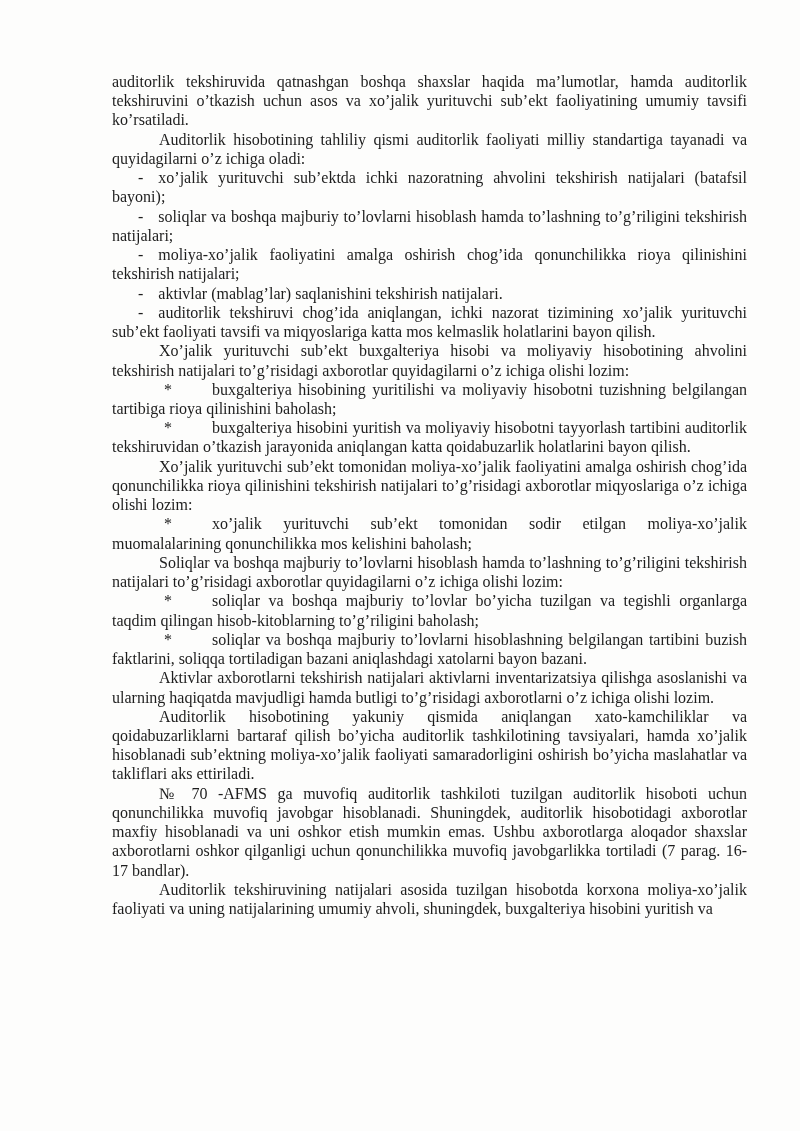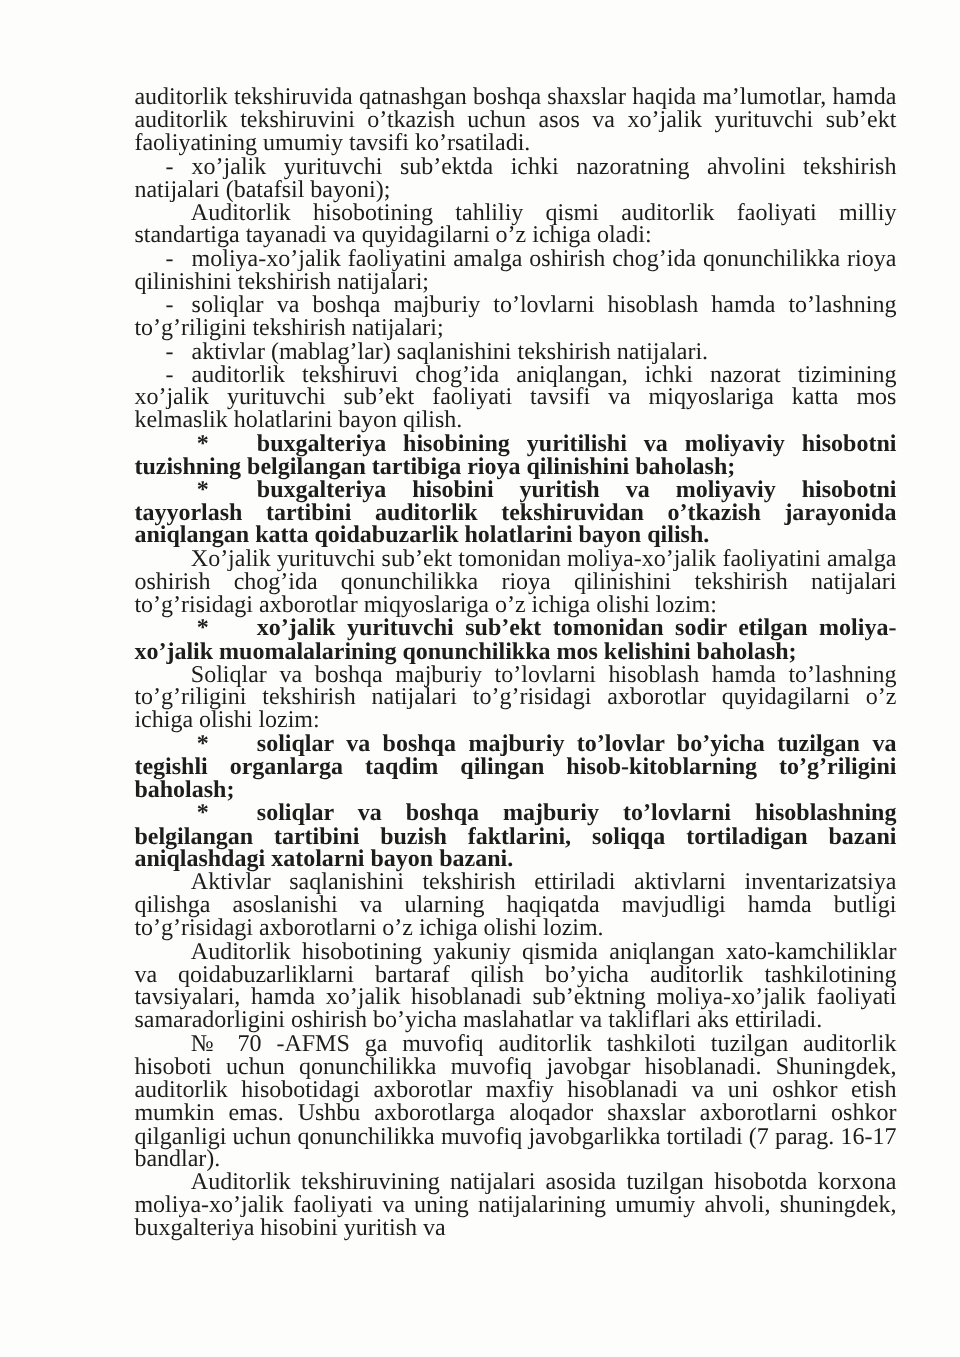--- a/index.html
+++ b/index.html
@@ -17,77 +17,78 @@
     position: absolute;
     inset: 0;
     background: #fdfdfc;
   }
   .text-block {
     position: absolute;
     left: 112px;
     top: 72px;
     width: 635px;
     font-family: "Liberation Serif", "DejaVu Serif", serif;
-    font-size: 20px;
+    font-size: 16px;
     line-height: 19.24px;
     color: #1d1d1d;
     text-align: justify;
     -webkit-font-smoothing: antialiased;
   }
   .para {
     margin: 0;
     padding: 0;
   }
   .p-plain  { text-indent: 0; }
   .p-indent { text-indent: 47px; }
   .p-dash   { text-indent: 26px; }
-  .p-star   { text-indent: 52px; font-weight: bold; }
+  .p-star   { text-indent: 52px; }
   .marker-dash { margin-right: 15px; }
   .marker-star { margin-right: 40px; }
 </style>
 </head>
 <body>
 
 <div class="page">
   <div class="text-block">
 
     <p class="para p-plain">auditorlik tekshiruvida qatnashgan boshqa shaxslar haqida ma’lumotlar, hamda auditorlik tekshiruvini o’tkazish uchun asos va xo’jalik yurituvchi sub’ekt faoliyatining umumiy tavsifi ko’rsatiladi.</p>
 
+    <p class="para p-indent">Auditorlik hisobotining tahliliy qismi auditorlik faoliyati milliy standartiga tayanadi va quyidagilarni o’z ichiga oladi:</p>
+
     <p class="para p-dash"><span class="marker-dash">-</span><span>xo’jalik yurituvchi sub’ektda ichki nazoratning ahvolini tekshirish natijalari (batafsil bayoni);</span></p>
 
-    <p class="para p-indent">Auditorlik hisobotining tahliliy qismi auditorlik faoliyati milliy standartiga tayanadi va quyidagilarni o’z ichiga oladi:</p>
 
+    <p class="para p-dash"><span class="marker-dash">-</span><span>soliqlar va boshqa majburiy to’lovlarni hisoblash hamda to’lashning to’g’riligini tekshirish natijalari;</span></p>
 
     <p class="para p-dash"><span class="marker-dash">-</span><span>moliya-xo’jalik faoliyatini amalga oshirish chog’ida qonunchilikka rioya qilinishini tekshirish natijalari;</span></p>
-
-    <p class="para p-dash"><span class="marker-dash">-</span><span>soliqlar va boshqa majburiy to’lovlarni hisoblash hamda to’lashning to’g’riligini tekshirish natijalari;</span></p>
 
     <p class="para p-dash"><span class="marker-dash">-</span><span>aktivlar (mablag’lar) saqlanishini tekshirish natijalari.</span></p>
 
 
 
     <p class="para p-dash"><span class="marker-dash">-</span><span>auditorlik tekshiruvi chog’ida aniqlangan, ichki nazorat tizimining xo’jalik yurituvchi sub’ekt faoliyati tavsifi va miqyoslariga katta mos kelmaslik holatlarini bayon qilish.</span></p>
 
+    <p class="para p-indent">Xo’jalik yurituvchi sub’ekt buxgalteriya hisobi va moliyaviy hisobotining ahvolini tekshirish natijalari to’g’risidagi axborotlar quyidagilarni o’z ichiga olishi lozim:</p>
 
     <p class="para p-star"><span class="marker-star">*</span><span>buxgalteriya hisobining yuritilishi va moliyaviy hisobotni tuzishning belgilangan tartibiga rioya qilinishini baholash;</span></p>
 
     <p class="para p-star"><span class="marker-star">*</span><span>buxgalteriya hisobini yuritish va moliyaviy hisobotni tayyorlash tartibini auditorlik tekshiruvidan o’tkazish jarayonida aniqlangan katta qoidabuzarlik holatlarini bayon qilish.</span></p>
 
     <p class="para p-indent">Xo’jalik yurituvchi sub’ekt tomonidan moliya-xo’jalik faoliyatini amalga oshirish chog’ida qonunchilikka rioya qilinishini tekshirish natijalari to’g’risidagi axborotlar miqyoslariga o’z ichiga olishi lozim:</p>
 
     <p class="para p-star"><span class="marker-star">*</span><span>xo’jalik yurituvchi sub’ekt tomonidan sodir etilgan moliya-xo’jalik muomalalarining qonunchilikka mos kelishini baholash;</span></p>
 
 
     <p class="para p-indent">Soliqlar va boshqa majburiy to’lovlarni hisoblash hamda to’lashning to’g’riligini tekshirish natijalari to’g’risidagi axborotlar quyidagilarni o’z ichiga olishi lozim:</p>
 
     <p class="para p-star"><span class="marker-star">*</span><span>soliqlar va boshqa majburiy to’lovlar bo’yicha tuzilgan va tegishli organlarga taqdim qilingan hisob-kitoblarning to’g’riligini baholash;</span></p>
 
     <p class="para p-star"><span class="marker-star">*</span><span>soliqlar va boshqa majburiy to’lovlarni hisoblashning belgilangan tartibini buzish faktlarini, soliqqa tortiladigan bazani aniqlashdagi xatolarni bayon bazani.</span></p>
 
-    <p class="para p-indent">Aktivlar saqlanishini tekshirish ettiriladi aktivlarni inventarizatsiya qilishga asoslanishi va ularning haqiqatda mavjudligi hamda butligi to’g’risidagi axborotlarni o’z ichiga olishi lozim.</p>
+    <p class="para p-indent">Aktivlar axborotlarni tekshirish natijalari aktivlarni inventarizatsiya qilishga asoslanishi va ularning haqiqatda mavjudligi hamda butligi to’g’risidagi axborotlarni o’z ichiga olishi lozim.</p>
 
     <p class="para p-indent">Auditorlik hisobotining yakuniy qismida aniqlangan xato-kamchiliklar va qoidabuzarliklarni bartaraf qilish bo’yicha auditorlik tashkilotining tavsiyalari, hamda xo’jalik hisoblanadi sub’ektning moliya-xo’jalik faoliyati samaradorligini oshirish bo’yicha maslahatlar va takliflari aks ettiriladi.</p>
 
     <p class="para p-indent">№ 70 -AFMS ga muvofiq auditorlik tashkiloti tuzilgan auditorlik hisoboti uchun qonunchilikka muvofiq javobgar hisoblanadi. Shuningdek, auditorlik hisobotidagi axborotlar maxfiy hisoblanadi va uni oshkor etish mumkin emas. Ushbu axborotlarga aloqador shaxslar axborotlarni oshkor qilganligi uchun qonunchilikka muvofiq javobgarlikka tortiladi (7 parag. 16-17 bandlar).</p>
 
     <p class="para p-indent">Auditorlik tekshiruvining natijalari asosida tuzilgan hisobotda korxona moliya-xo’jalik faoliyati va uning natijalarining umumiy ahvoli, shuningdek, buxgalteriya hisobini yuritish va</p>
 
   </div>
 </div>
 

